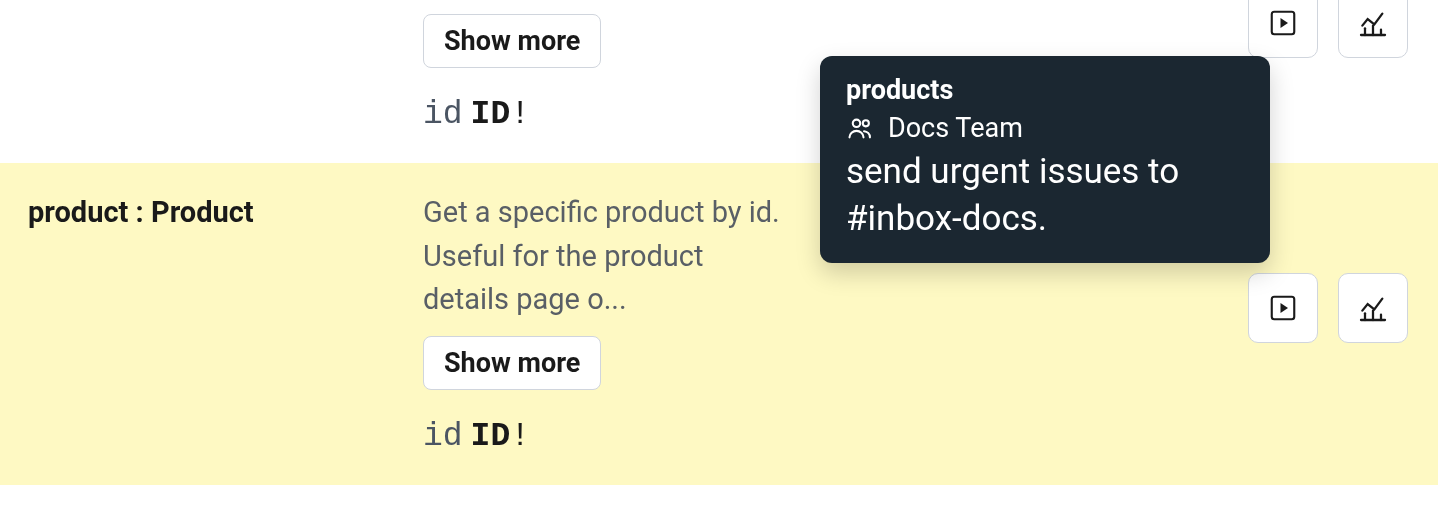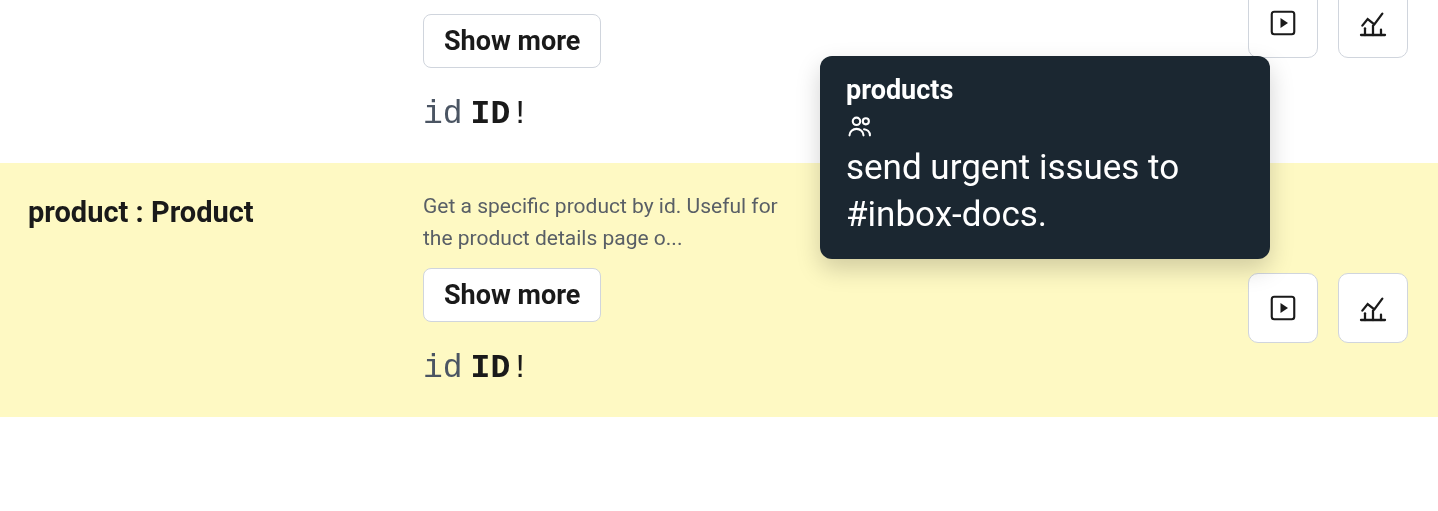--- a/index.html
+++ b/index.html
@@ -51,21 +51,21 @@
       font-weight: 700;
       color: #1a1a1a;
     }
     .colon {
       font-weight: 700;
     }
     .type-name {
       font-weight: 700;
     }
     .desc-text {
-      font-size: 21px;
+      font-size: 29px;
       line-height: 1.5;
       color: #595f66;
       font-weight: 400;
     }
     .show-more-btn {
       margin-top: 14px;
       background: #fff;
       border: 1px solid #d0d5dd;
       border-radius: 8px;
       padding: 10px 20px;
@@ -198,20 +198,21 @@
 
   <div class="tooltip">
     <div class="tooltip-title">products</div>
     <div class="tooltip-team">
       <svg width="28" height="28" viewBox="0 0 24 24" fill="none" stroke="#fff" stroke-width="1.8" stroke-linecap="round" stroke-linejoin="round">
         <circle cx="9" cy="8" r="3.2"></circle>
         <path d="M3 20c0-3.2 2.8-5.5 6-5.5s6 2.3 6 5.5"></path>
         <circle cx="17" cy="8" r="2.6"></circle>
         <path d="M15.5 14.8c2.6 0.3 5 2.2 5 5.2"></path>
       </svg>
+      <span>Docs Team</span>
     </div>
     <div class="tooltip-desc">send urgent issues to #inbox-docs.</div>
   </div>
 
   <div class="row row-2">
     <div class="col-name">
       <span class="field-name">
         <span>product</span><span class="colon"> : </span><span class="type-name">Product</span>
       </span>
     </div>

